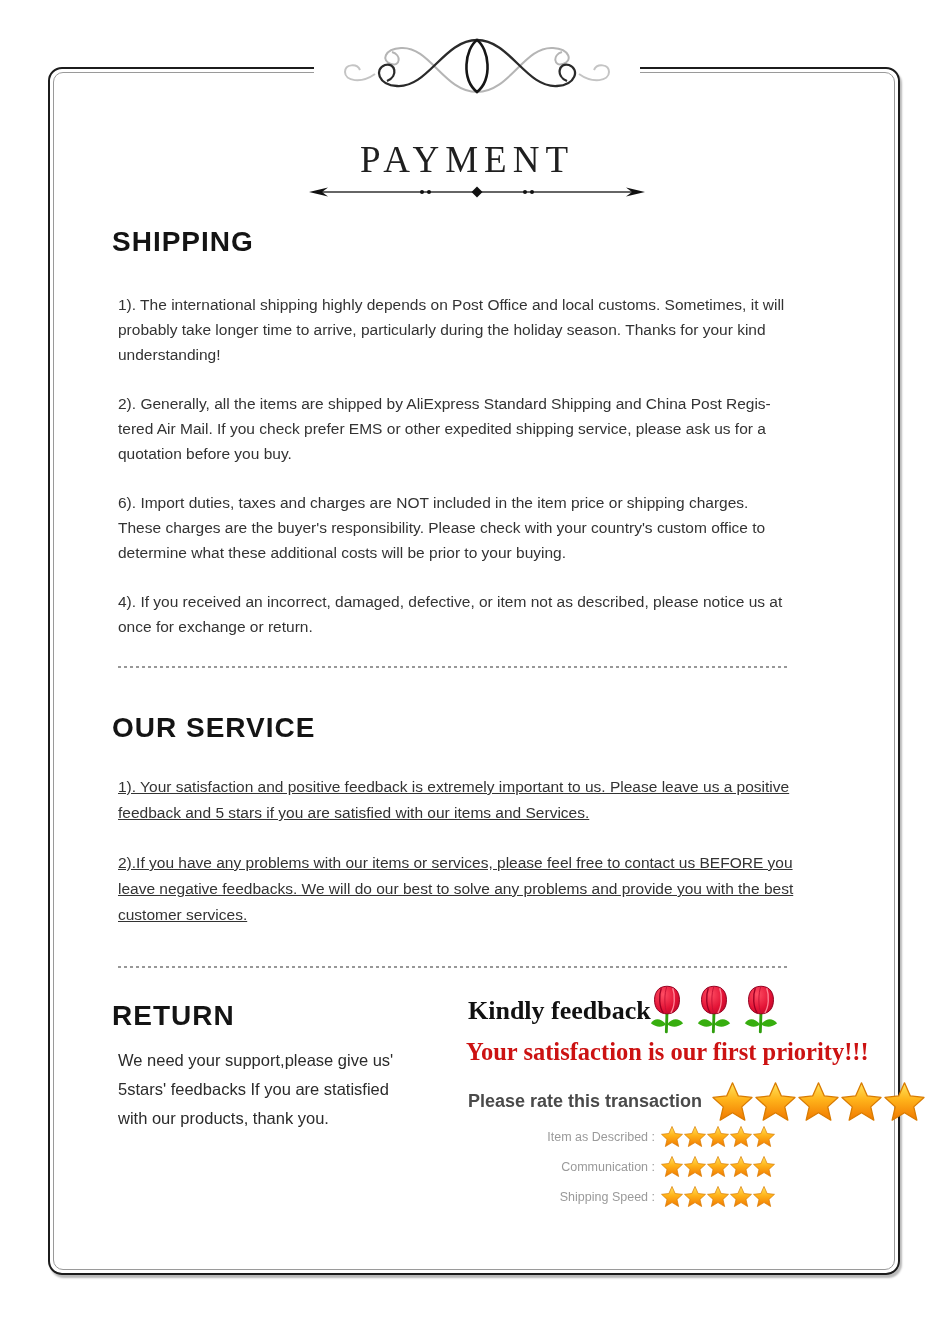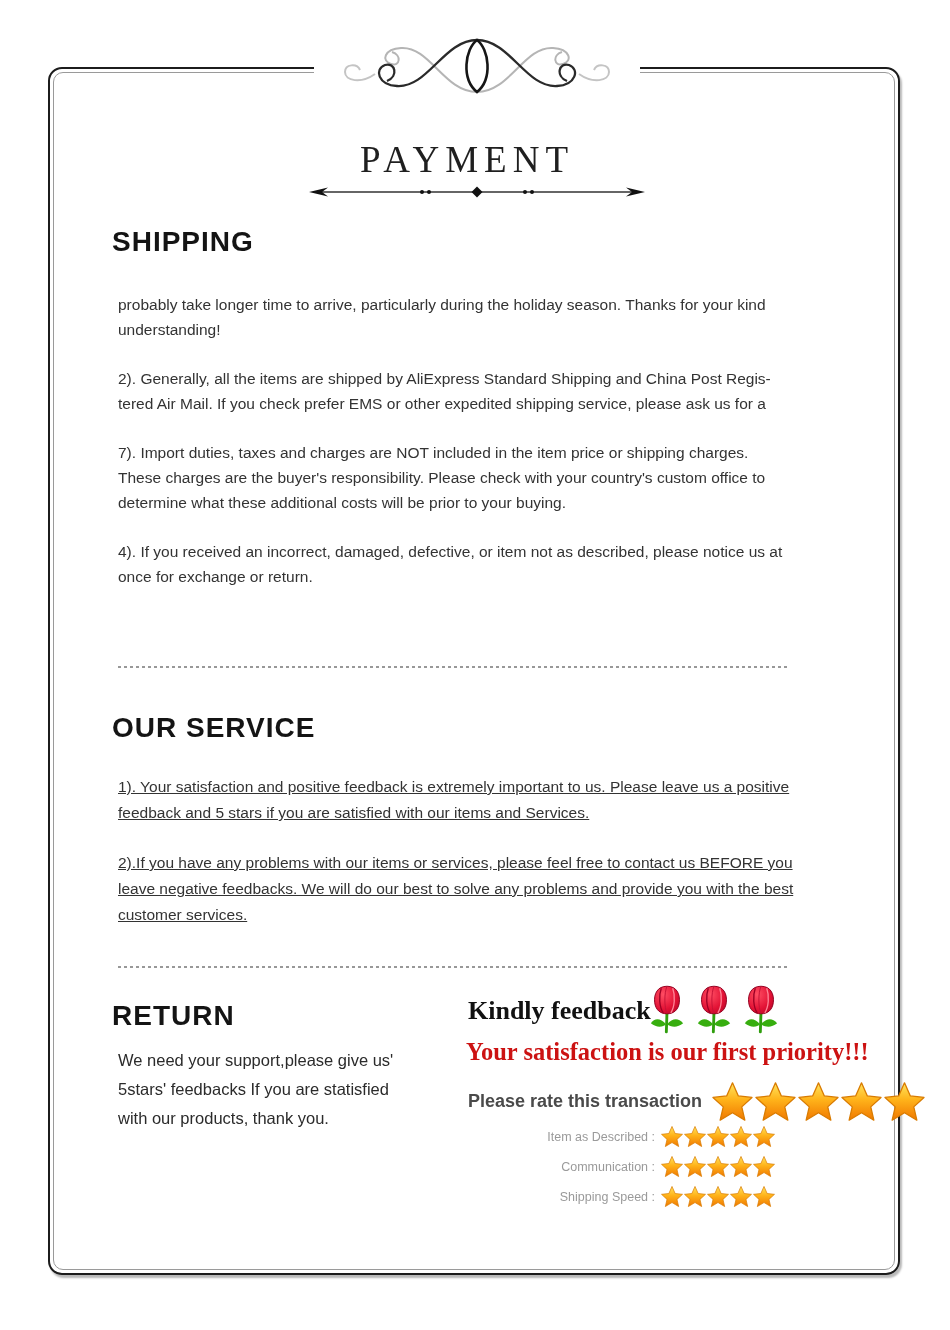--- a/index.html
+++ b/index.html
@@ -138,29 +138,31 @@
       <circle cx="115" cy="8" r="2" fill="#111"></circle>
         <circle cx="122" cy="8" r="2" fill="#111"></circle>
       <circle cx="218" cy="8" r="2" fill="#111"></circle>
         <circle cx="225" cy="8" r="2" fill="#111"></circle>
     </svg>
   </div>
 
   <div class="sec-heading" style="top:226px">SHIPPING</div>
   <div class="paras" style="top:292px">
     <div class="para">
+      <div class="line">1).  The international shipping highly depends on Post Office and local customs. Sometimes, it will</div>
       <div class="line">probably take longer time to arrive, particularly during the holiday season. Thanks for your kind</div>
       <div class="line">understanding!</div>
     </div>
     <div class="para">
       <div class="line">2). Generally, all the items are shipped by AliExpress Standard Shipping and China Post Regis-</div>
       <div class="line">tered Air Mail. If you check prefer EMS or other expedited shipping service, please ask us for a</div>
-    </div>
-    <div class="para">
-      <div class="line">7). Import duties, taxes and charges are NOT included in the item price or shipping charges.</div>
+      <div class="line">quotation before you buy.</div>
+    </div>
+    <div class="para">
+      <div class="line">6). Import duties, taxes and charges are NOT included in the item price or shipping charges.</div>
       <div class="line">These charges are the buyer's responsibility. Please check with your country's custom office to</div>
       <div class="line">determine what these additional costs will be prior to your buying.</div>
     </div>
     <div class="para">
       <div class="line">4). If you received an incorrect, damaged, defective, or item not as described, please notice us at</div>
       <div class="line">once for exchange or return.</div>
     </div>
   </div>
 
   <div class="dashed" style="top:666px"></div>

